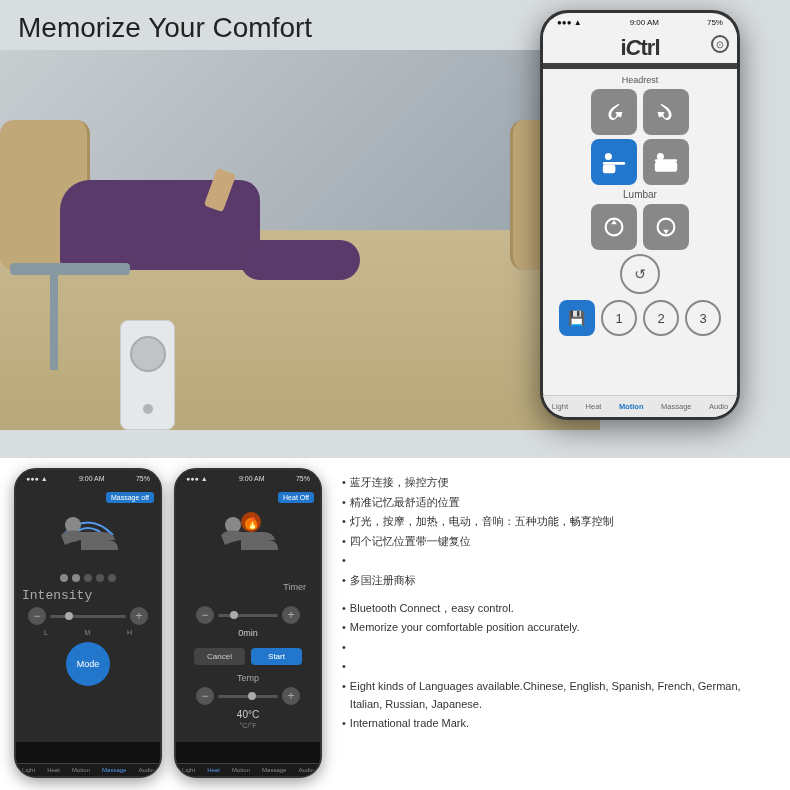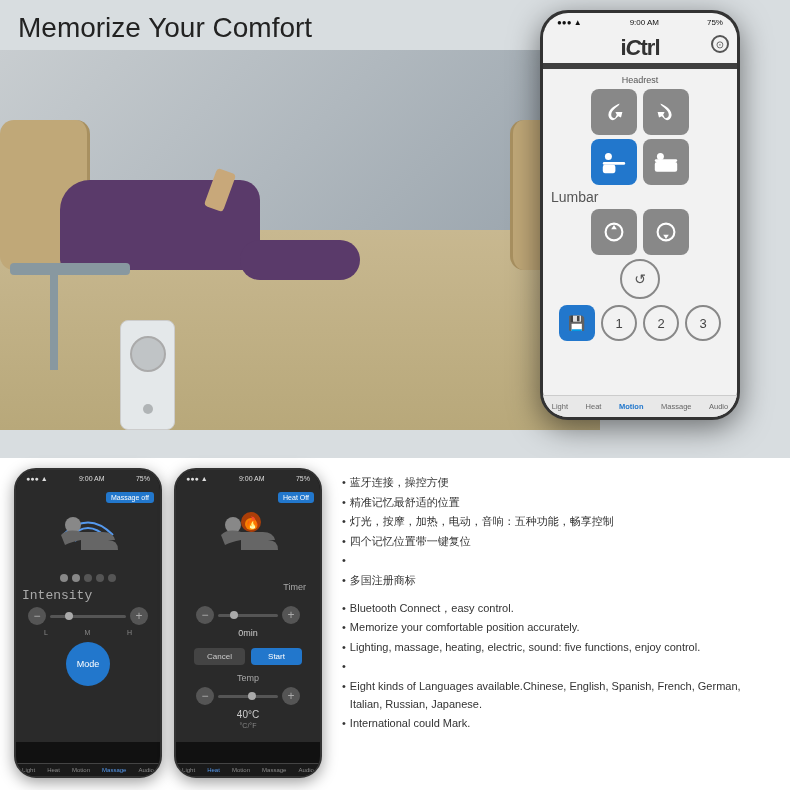--- a/index.html
+++ b/index.html
@@ -105,22 +105,22 @@
       background: #2277cc;
     }
 
     .ctrl-btn svg {
       width: 28px;
       height: 28px;
       fill: white;
     }
 
     .lumbar-label {
-      text-align: left;
-      font-size: 14px;
+      text-align: center;
+      font-size: 10px;
       color: #555;
       margin: 2px 0;
     }
 
     .home-btn {
       width: 40px;
       height: 40px;
       border-radius: 50%;
       border: 2px solid #888;
       background: #f2f2f2;
@@ -713,29 +713,28 @@
       <div class="feature-item">
         <span class="bullet">•</span>
         <span>Bluetooth Connect，easy control.</span>
       </div>
       <div class="feature-item">
         <span class="bullet">•</span>
         <span>Memorize your comfortable position accurately.</span>
       </div>
       <div class="feature-item">
         <span class="bullet">•</span>
-        <span>Lighting, massage, heating, electric, sound: five functions, enjoy control.</span>
       </div>
       <div class="feature-item">
         <span class="bullet">•</span>
       </div>
       <div class="feature-item">
         <span class="bullet">•</span>
         <span>Eight kinds of Languages available.Chinese, English, Spanish, French, German, Italian, Russian, Japanese.</span>
       </div>
       <div class="feature-item">
         <span class="bullet">•</span>
-        <span>International could Mark.</span>
+        <span>International trade Mark.</span>
       </div>
     </div>
   </div>
 
 </div>
 
 </body></html>

